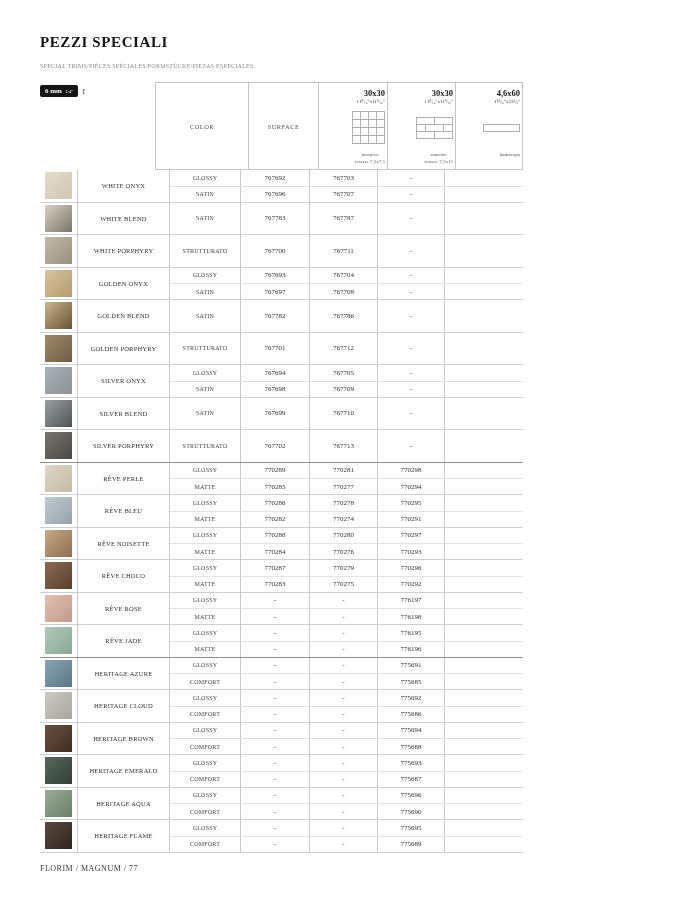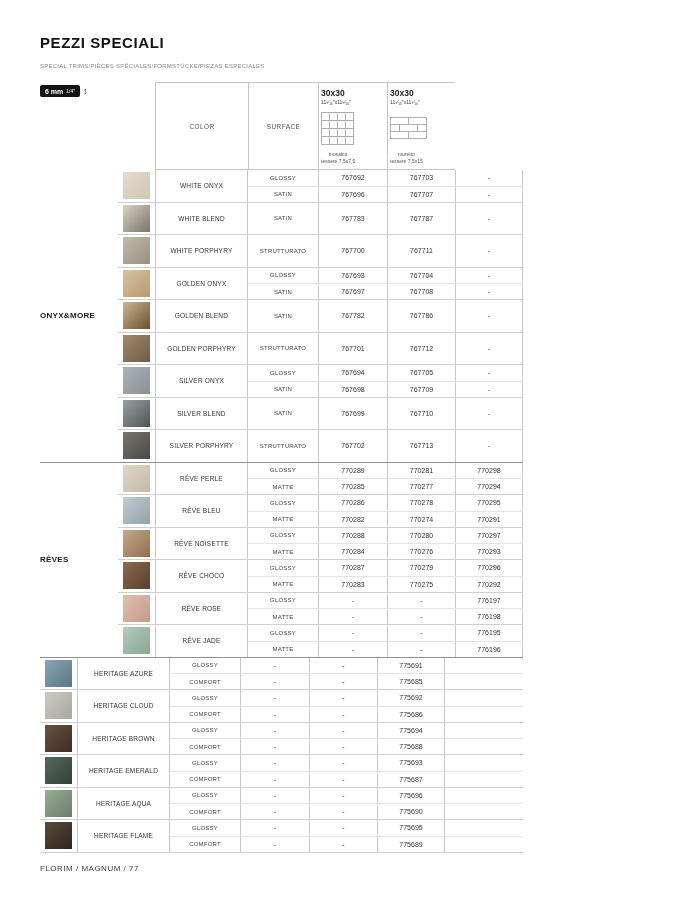--- a/index.html
+++ b/index.html
@@ -1,18 +1,18 @@
 <!DOCTYPE html>
 <html><head>
 <meta charset="utf-8">
 <style>
   * { margin:0; padding:0; box-sizing:border-box; }
   html,body { background:#ffffff; }
   body { font-family:"Liberation Sans", sans-serif; color:#222; }
-  .page { position:relative; width:581px; height:904px; background:#fff; overflow:hidden; }
+  .page { position:relative; width:581px; height:904px; background:#fff; overflow:hidden;font-family:Liberation Serif, serif; }
 
   .title { position:absolute; left:40px; top:34px; font-size:15px; font-weight:bold;
            letter-spacing:0.6px; color:#141414; }
   .subtitle { position:absolute; left:40px; top:63px; font-size:6px; color:#8a8a8a;
               letter-spacing:0.25px; }
 
   .badge-row { position:absolute; left:40px; top:85px; display:flex; align-items:center; gap:3px; }
   .badge { background:#141414; color:#fff; border-radius:2px; height:12px;
            display:flex; align-items:center; padding:0 5px; gap:3px; }
   .badge .mm { font-size:7px; font-weight:bold; }
@@ -23,21 +23,21 @@
 
   
   .thead { display:flex; height:88px; align-items:stretch; }
   .h-spacer { width:115px; }
   .h-cell { border:1px solid #c4c4c4; border-right:none; }
   .h-cell.hlast { border-right:1px solid #c4c4c4; }
   .h-label { display:flex; align-items:center; justify-content:center;
              font-size:6.5px; color:#555; letter-spacing:0.4px; }
   .h-color { width:93px; }
   .h-surface { width:70px; }
-  .h-prod { display:flex; flex-direction:column; align-items:flex-start; padding:5px 2px 3px; }
+  .h-prod { display:flex; flex-direction:column; align-items:flex-end; padding:5px 2px 3px; }
   .h-p1 { width:69px; } .h-p2 { width:68px; } .h-p3 { width:68px; }
   .p-size { font-size:8.5px; font-weight:bold; color:#1a1a1a; }
   .p-inch { font-size:5px; color:#3a3a3a; margin-top:1px; }
   .p-icon { flex:1; display:flex; align-items:center; justify-content:center; }
   .p-name { font-size:5px; color:#555; text-align:center; line-height:1.45; min-height:15px; }
   .p-name span { display:block; }
 
   
   .tbody { width:100%; }
   .group { display:flex; align-items:stretch; }
@@ -117,25 +117,37 @@
             <rect x="0.5" y="0.5" width="36" height="21" fill="#ffffff" stroke="#b0b0b0"></rect>
             <path d="M0.5 7.5h36 M0.5 14.5h36 M18.5 0.5v7 M9.5 7.5v7 M27.5 7.5v7 M18.5 14.5v7" stroke="#b0b0b0" fill="none"></path>
           </svg>
         </div>
         <div class="p-name">
           <span>muretto</span>
           <span>tessere 7,5x15</span>
         </div>
       </div>
 
+      <div class="h-cell h-prod h-p3 hlast">
+        <div class="p-size">4,6x60</div>
+        <div class="p-inch">1¹³⁄₁₆″x23⁵⁄₈″</div>
+        <div class="p-icon">
+          <svg width="37" height="8" viewBox="0 0 37 8">
+            <rect x="0.5" y="0.5" width="36" height="7" fill="#ffffff" stroke="#b0b0b0"></rect>
+          </svg>
+        </div>
+        <div class="p-name">
+          <span>battiscopa</span>
+          <span></span>
+        </div>
+      </div>
     </div>
 
     <div class="tbody">
         <div class="group">
-          <div class="group-label">ONYX&amp;MORE</div>
           <div class="blocks">
             <div class="color-block">
               <div class="swatch-cell">
                 <div class="swatch" style="background: linear-gradient(135deg, rgb(227, 220, 205) 0%, rgb(207, 198, 178) 100%);"></div>
               </div>
               <div class="name-cell">
                 <span>WHITE ONYX</span>
               </div>
               <div class="surfaces">
                 <div class="surface-row" style="height: 15.75px;">
@@ -288,21 +300,20 @@
                   <div class="cell surf">STRUTTURATO</div>
                   <div class="cell code c1">767702</div>
                   <div class="cell code c2">767713</div>
                   <div class="cell code c3">-</div>
                 </div>
               </div>
             </div>
           </div>
         </div>
         <div class="group group-sep">
-          <div class="group-label">RÊVES</div>
           <div class="blocks">
             <div class="color-block">
               <div class="swatch-cell">
                 <div class="swatch" style="background: linear-gradient(135deg, rgb(222, 214, 198) 0%, rgb(196, 186, 166) 100%);"></div>
               </div>
               <div class="name-cell">
                 <span>RÊVE PERLE</span>
               </div>
               <div class="surfaces">
                 <div class="surface-row" style="height: 15.75px;">

